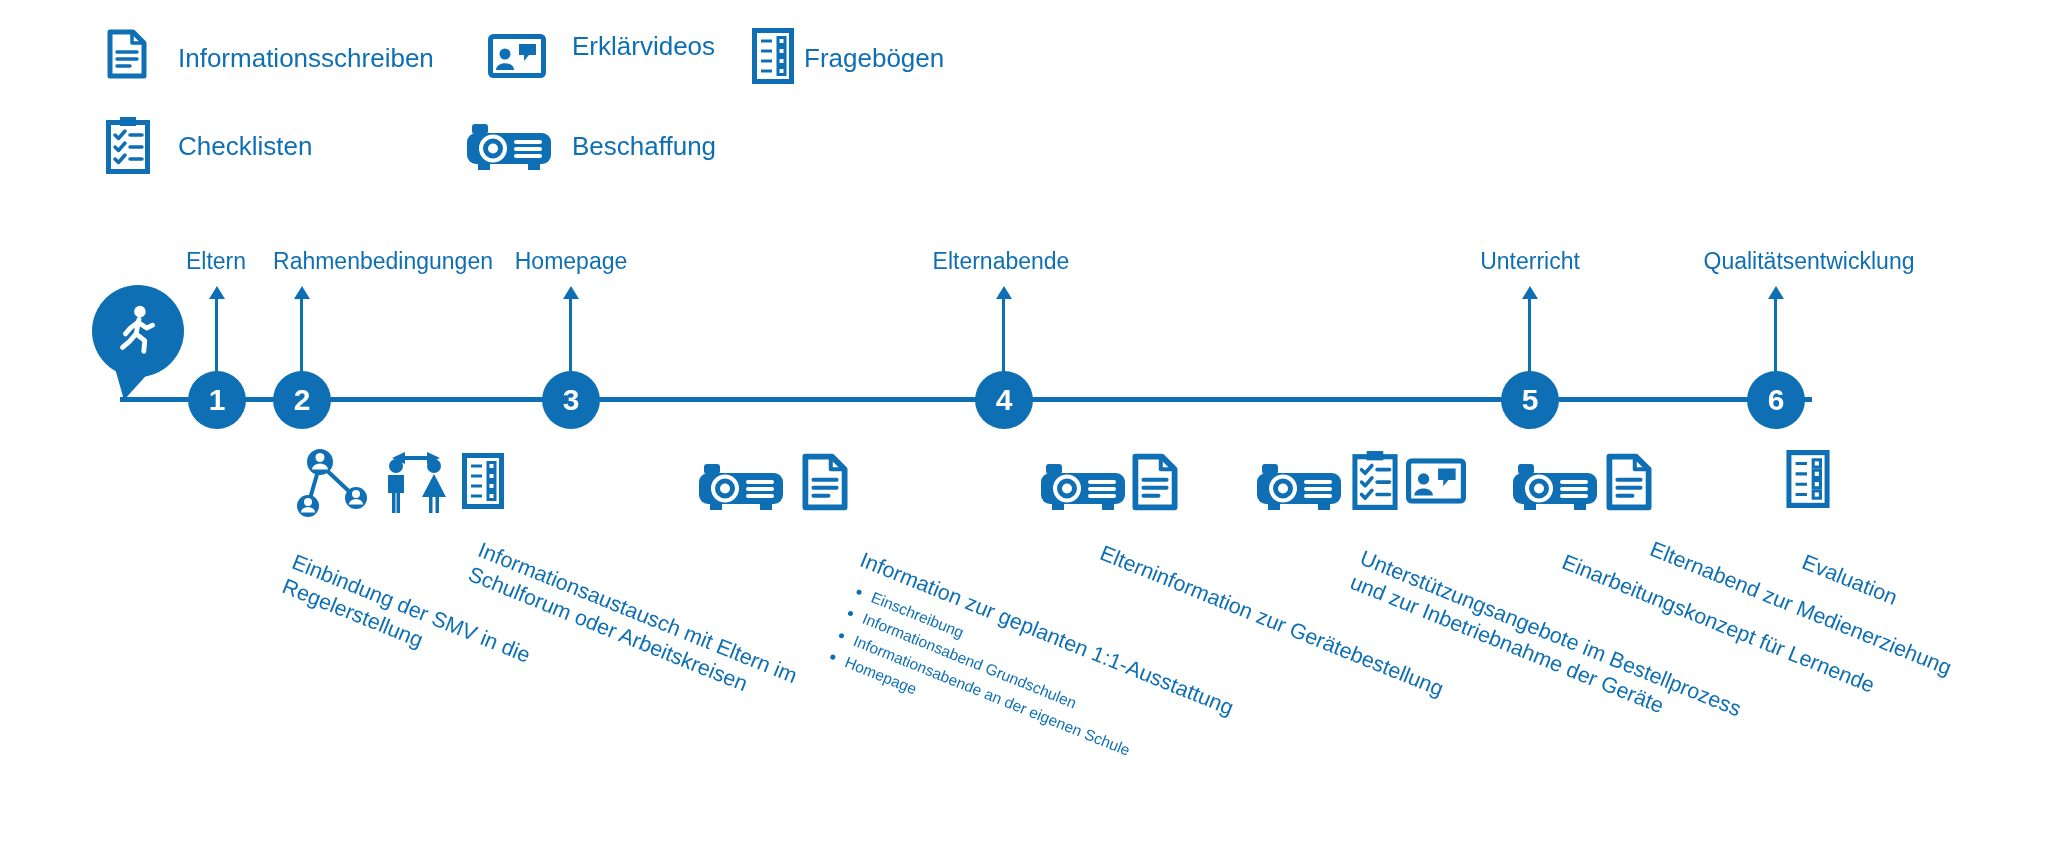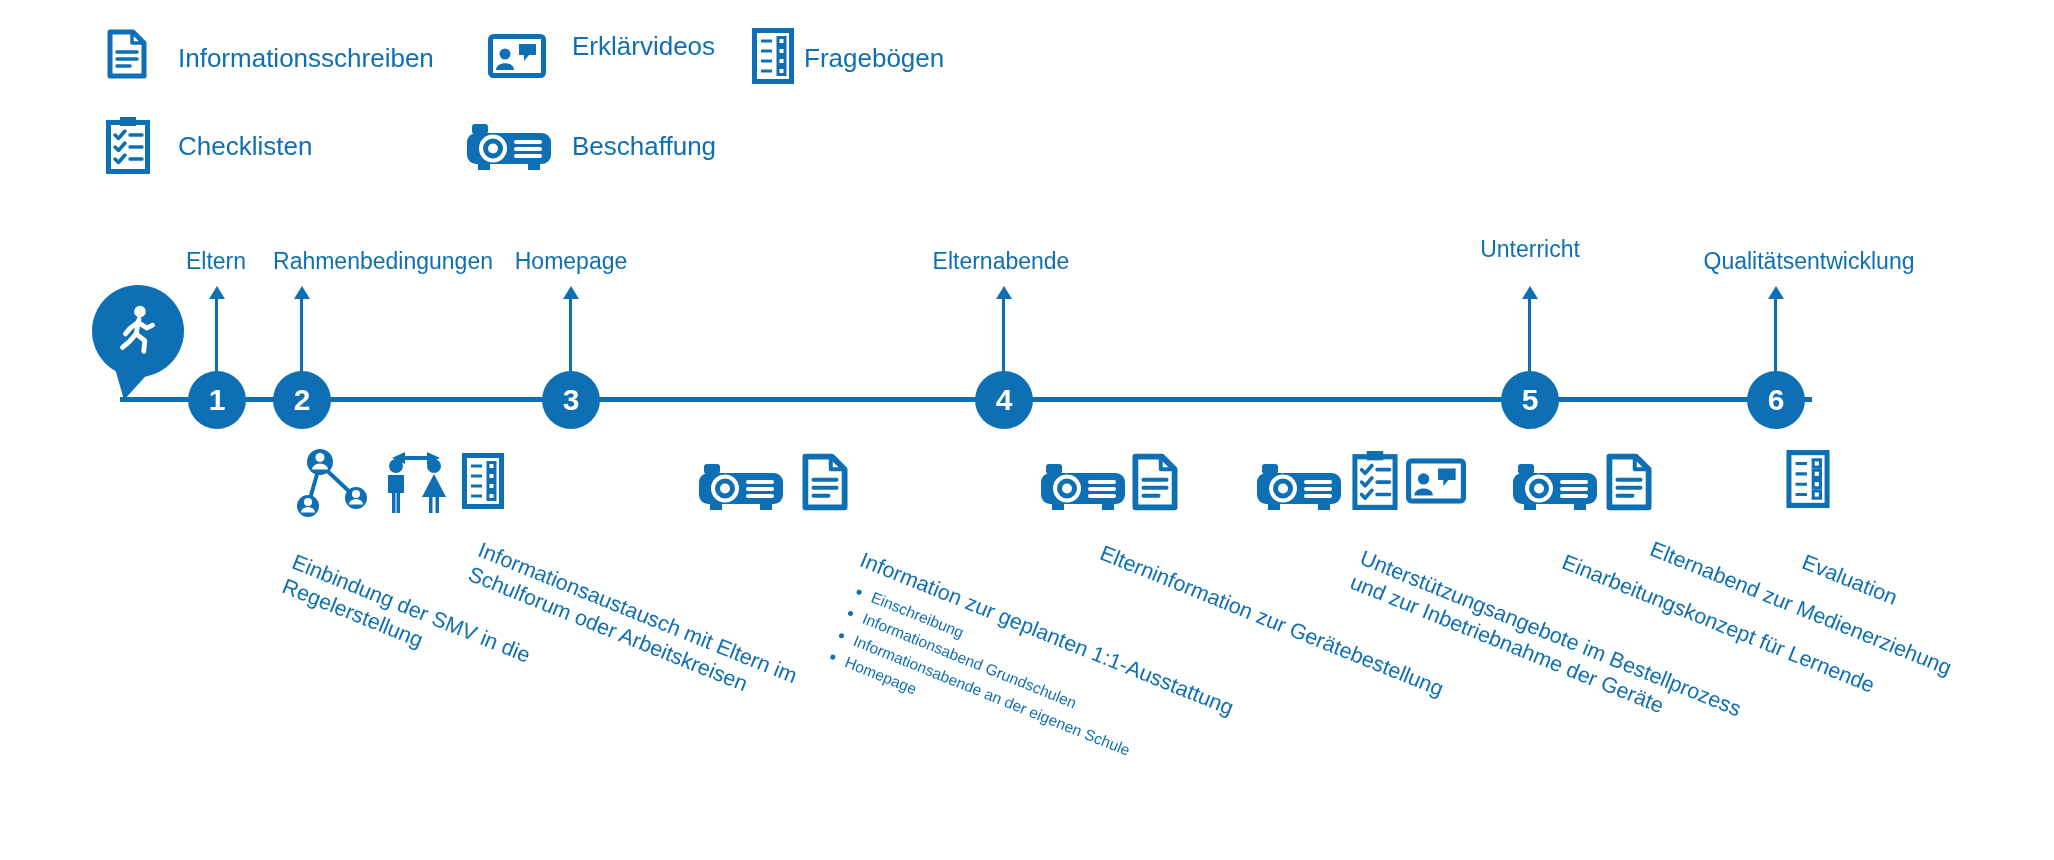--- a/index.html
+++ b/index.html
@@ -186,21 +186,21 @@
     <div class="phase-label abs" style="left:571px; top:248px">Homepage</div>
     <div class="arrow-head abs" style="left:563px; top:286px"></div>
     <div class="arrow-shaft abs" style="left:569px; top:298px; height:100px"></div>
     <div class="num-circle abs" style="left:542px; top:371px">3</div>
 
     <div class="phase-label abs" style="left:1001px; top:248px">Elternabende</div>
     <div class="arrow-head abs" style="left:996px; top:286px"></div>
     <div class="arrow-shaft abs" style="left:1002px; top:298px; height:100px"></div>
     <div class="num-circle abs" style="left:975px; top:371px">4</div>
 
-    <div class="phase-label abs" style="left:1530px; top:236px">Unterricht</div>
+    <div class="phase-label abs" style="left:1530px; top:248px">Unterricht</div>
     <div class="arrow-head abs" style="left:1522px; top:286px"></div>
     <div class="arrow-shaft abs" style="left:1528px; top:298px; height:100px"></div>
     <div class="num-circle abs" style="left:1501px; top:371px">5</div>
 
     <div class="phase-label abs" style="left:1809px; top:248px">Qualitätsentwicklung</div>
     <div class="arrow-head abs" style="left:1768px; top:286px"></div>
     <div class="arrow-shaft abs" style="left:1774px; top:298px; height:100px"></div>
     <div class="num-circle abs" style="left:1747px; top:371px">6</div>
   </div>
 

